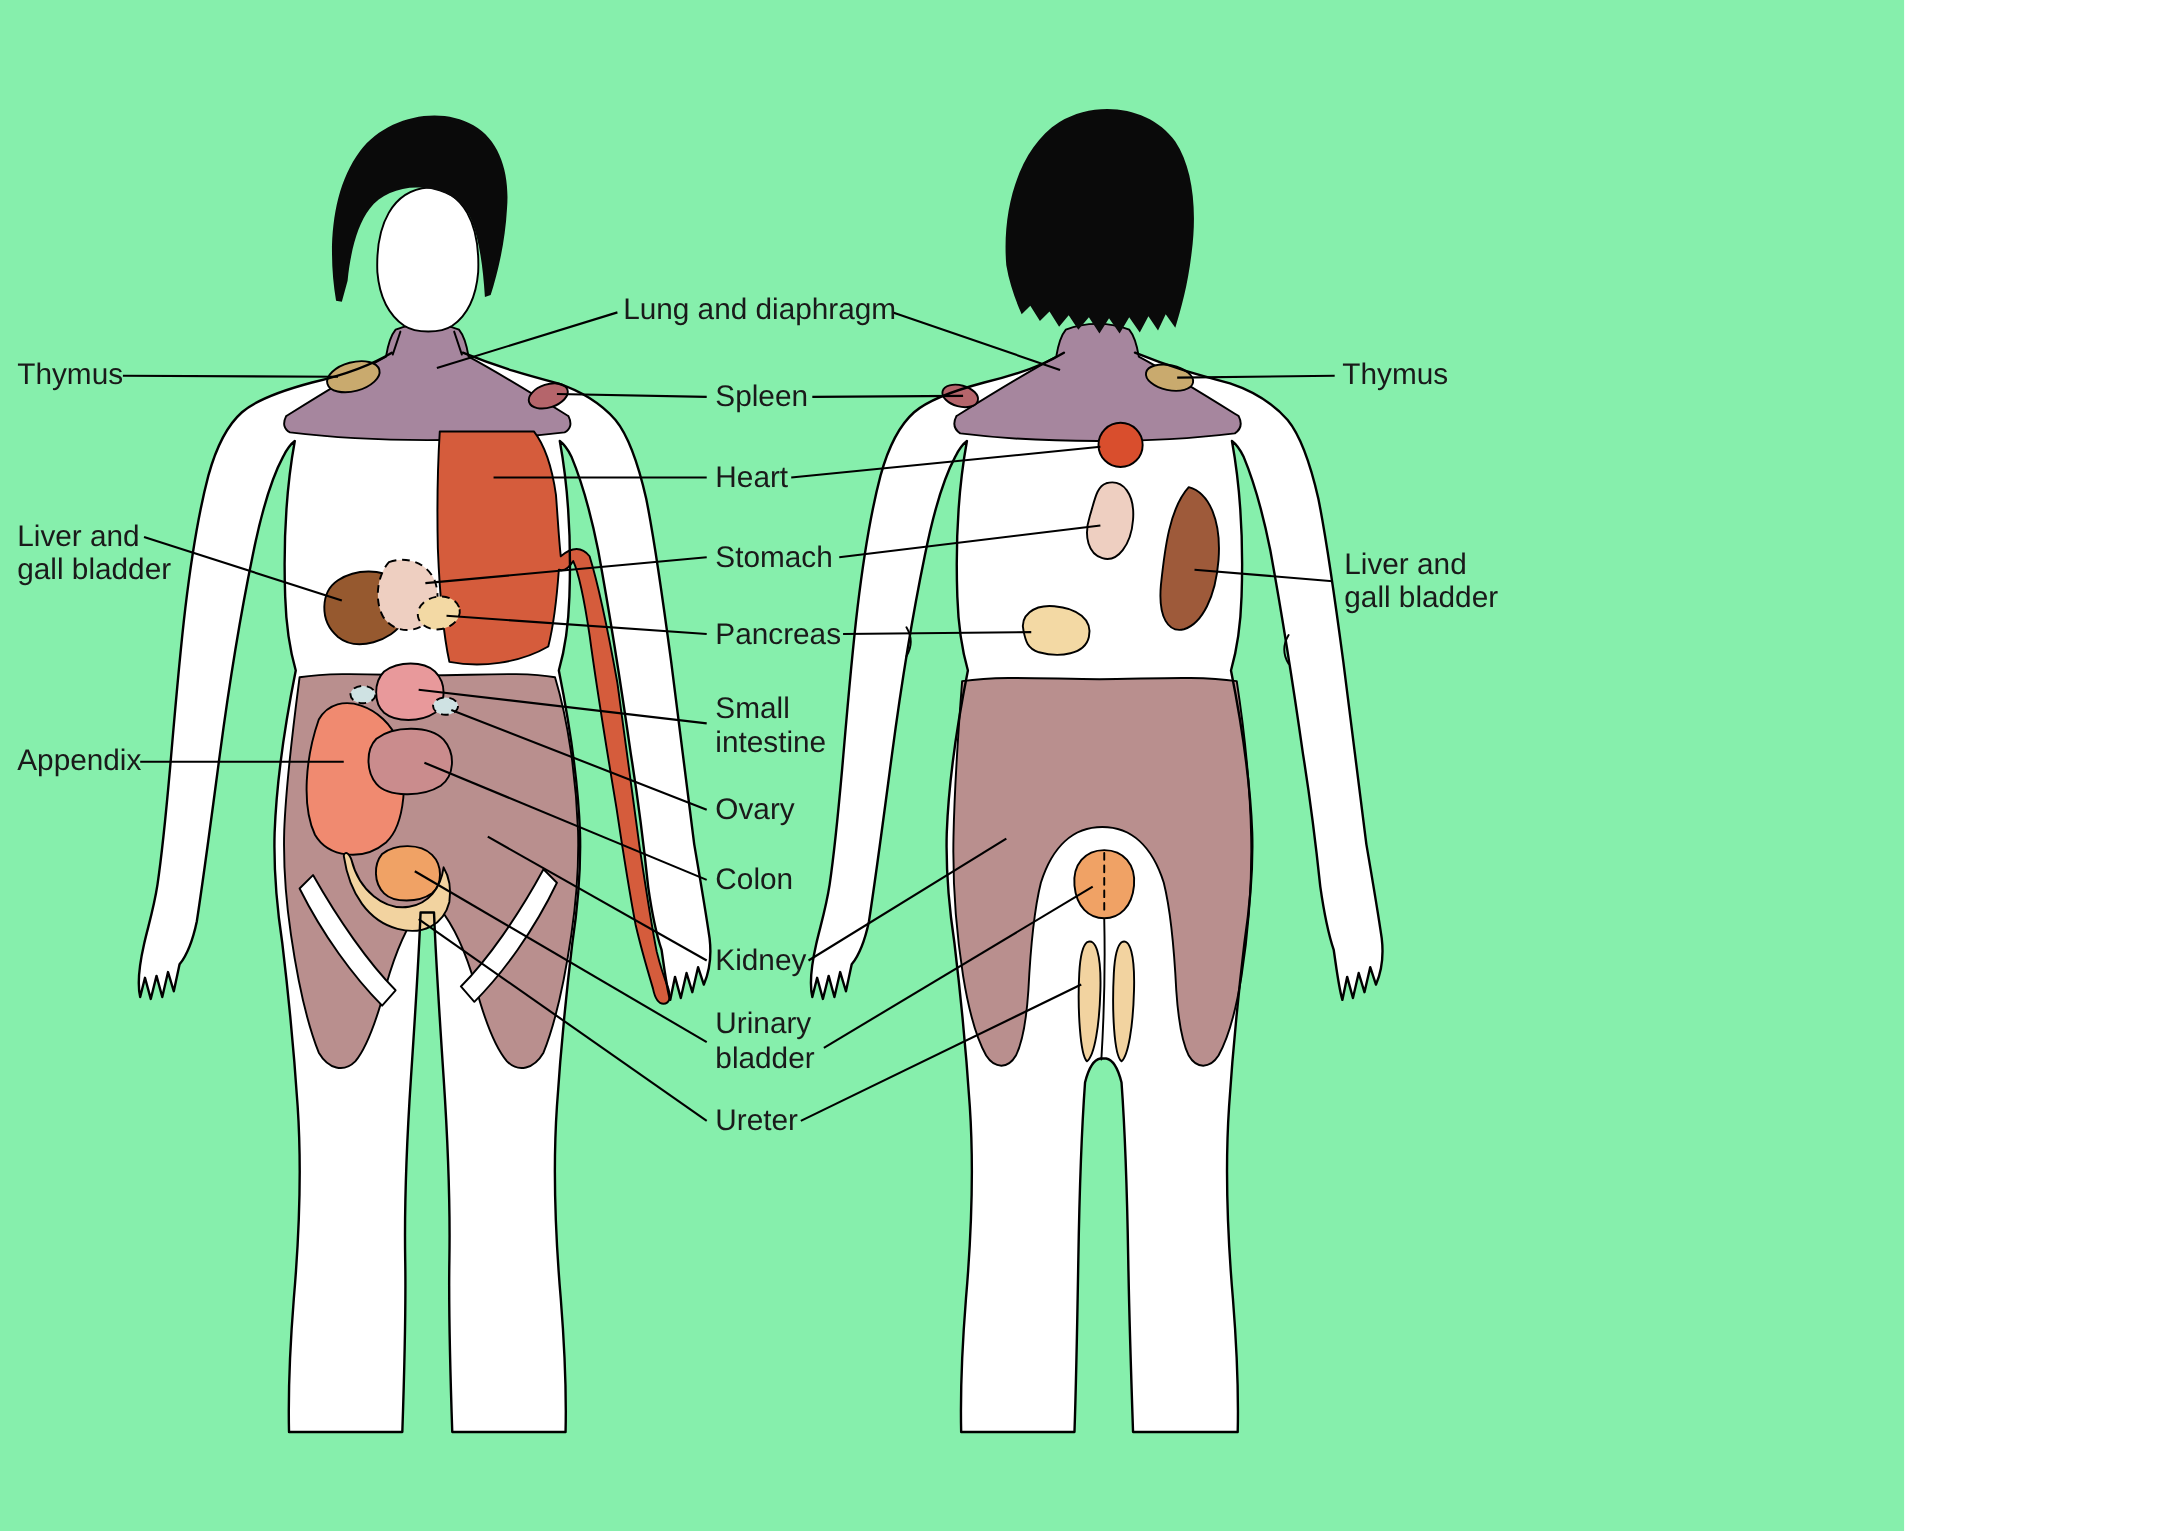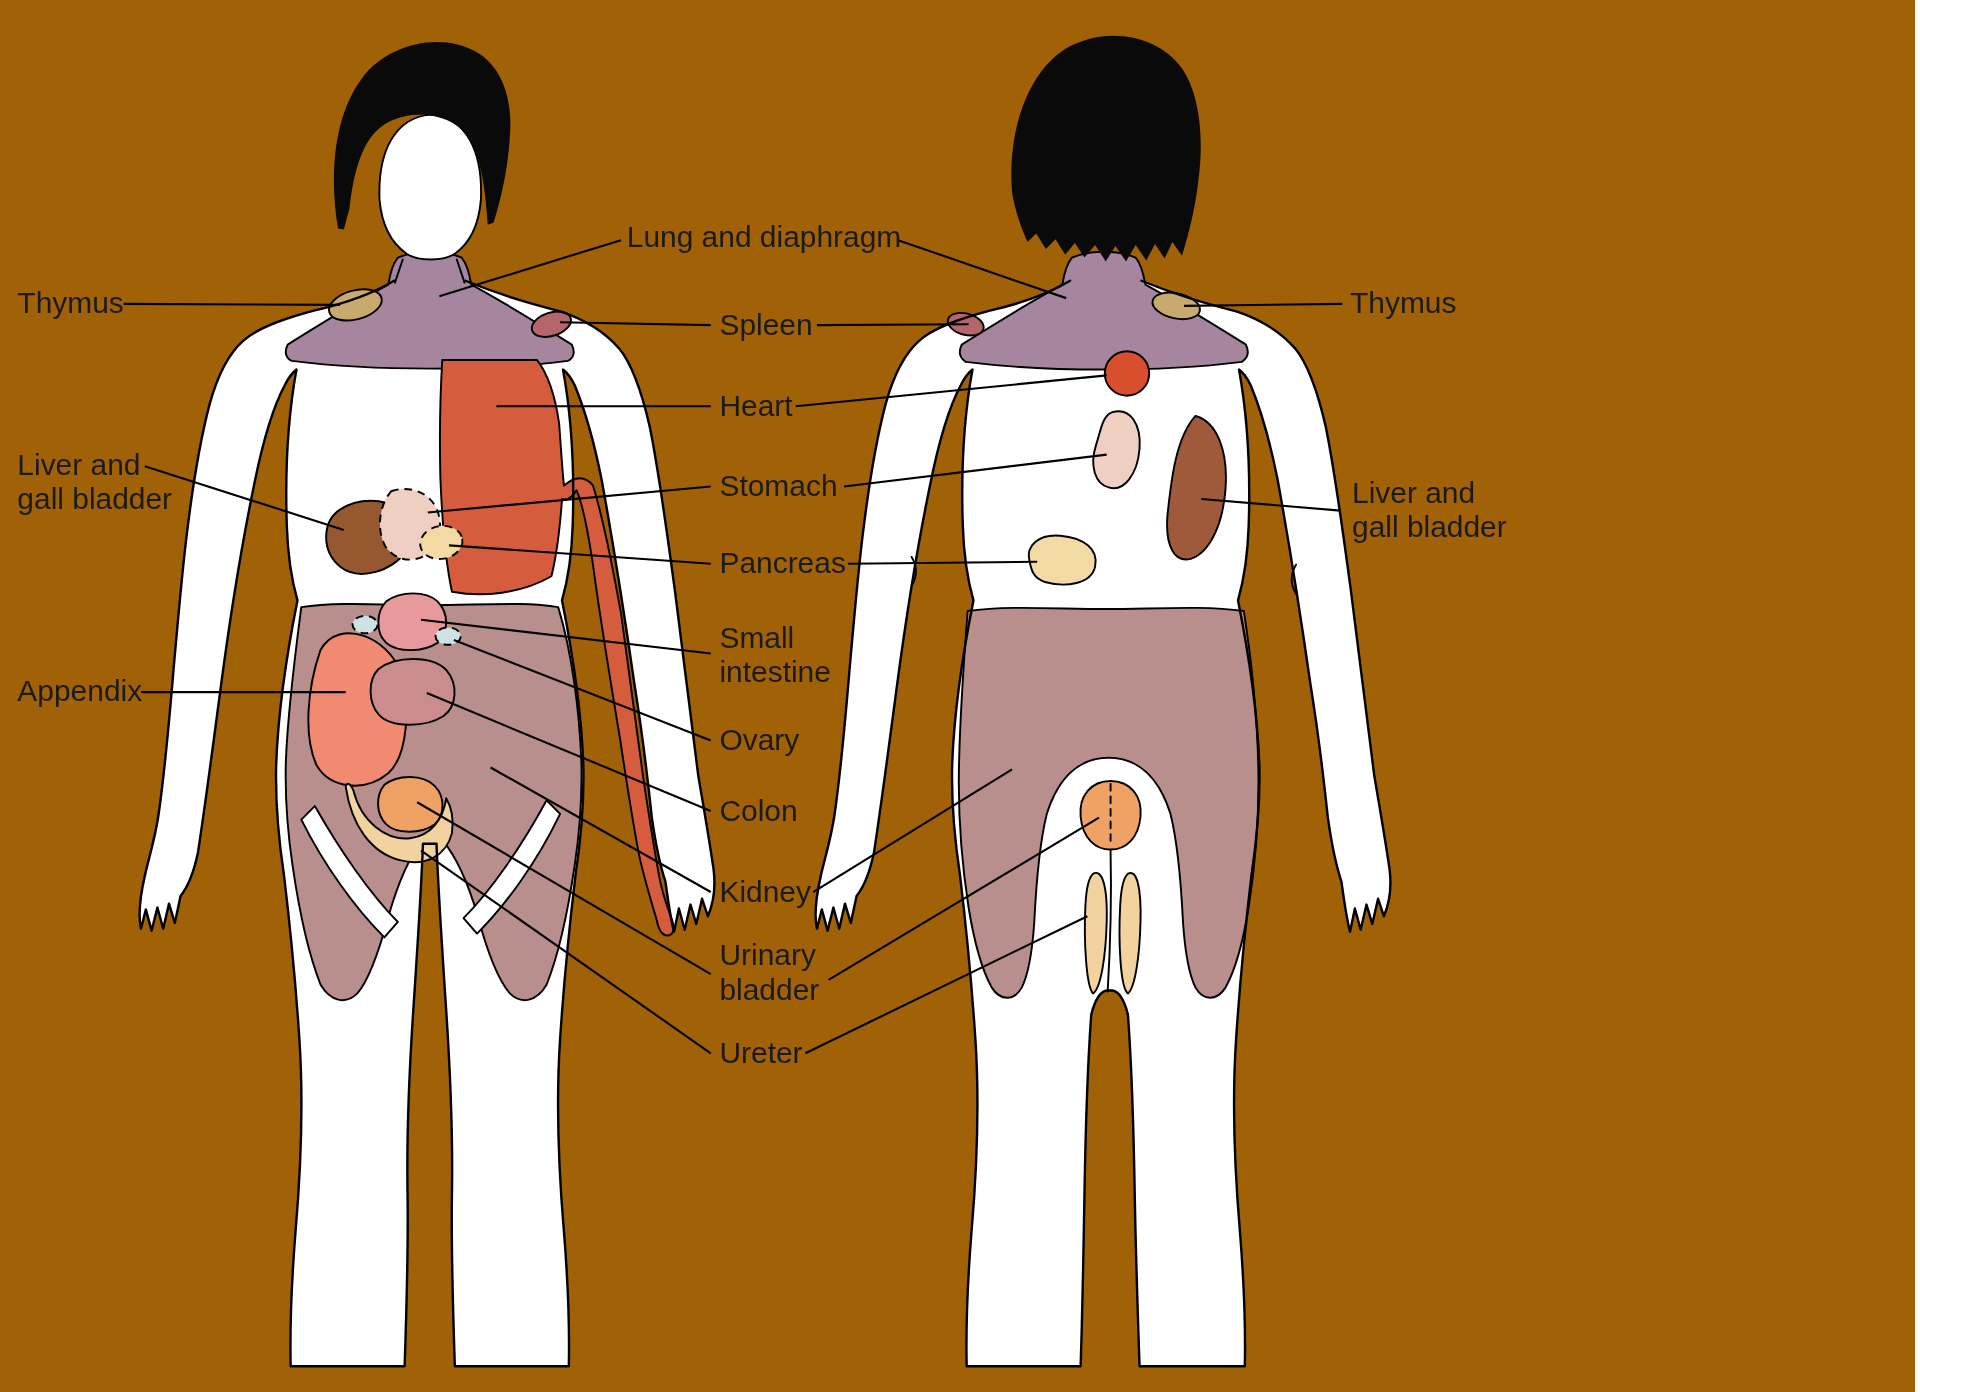--- a/index.html
+++ b/index.html
@@ -1,16 +1,16 @@
 <!DOCTYPE html>
 <html><head>
 <meta charset="utf-8">
 <style>
   html,body { margin:0; padding:0; background:#ffffff; }
-  .stage { position:relative; width:1915px; height:1392px; background:#a16207; overflow:hidden; }
+  .stage { position:relative; width:1731px; height:1392px; background:#86efac; overflow:hidden; }
   svg { display:block; width:100%; height:100%; }
   .lbl { font-family:"Liberation Sans", sans-serif; font-size:31px; fill:#1a1a1a; }
   .outline { fill:none; stroke:#000; stroke-width:2.5; stroke-linejoin:round; stroke-linecap:round; }
   .organ { stroke:#000; stroke-width:2; stroke-linejoin:round; }
   .organ-dash { stroke:#000; stroke-width:2; stroke-linejoin:round; stroke-dasharray:8 6; }
   .leader { stroke:#000; stroke-width:2.2; }
   .detail { fill:none; stroke:#000; stroke-width:2; stroke-linecap:round; }
   .detail-dash { fill:none; stroke:#000; stroke-width:2; stroke-linecap:round; stroke-dasharray:7 6; }
 </style>
 </head>

